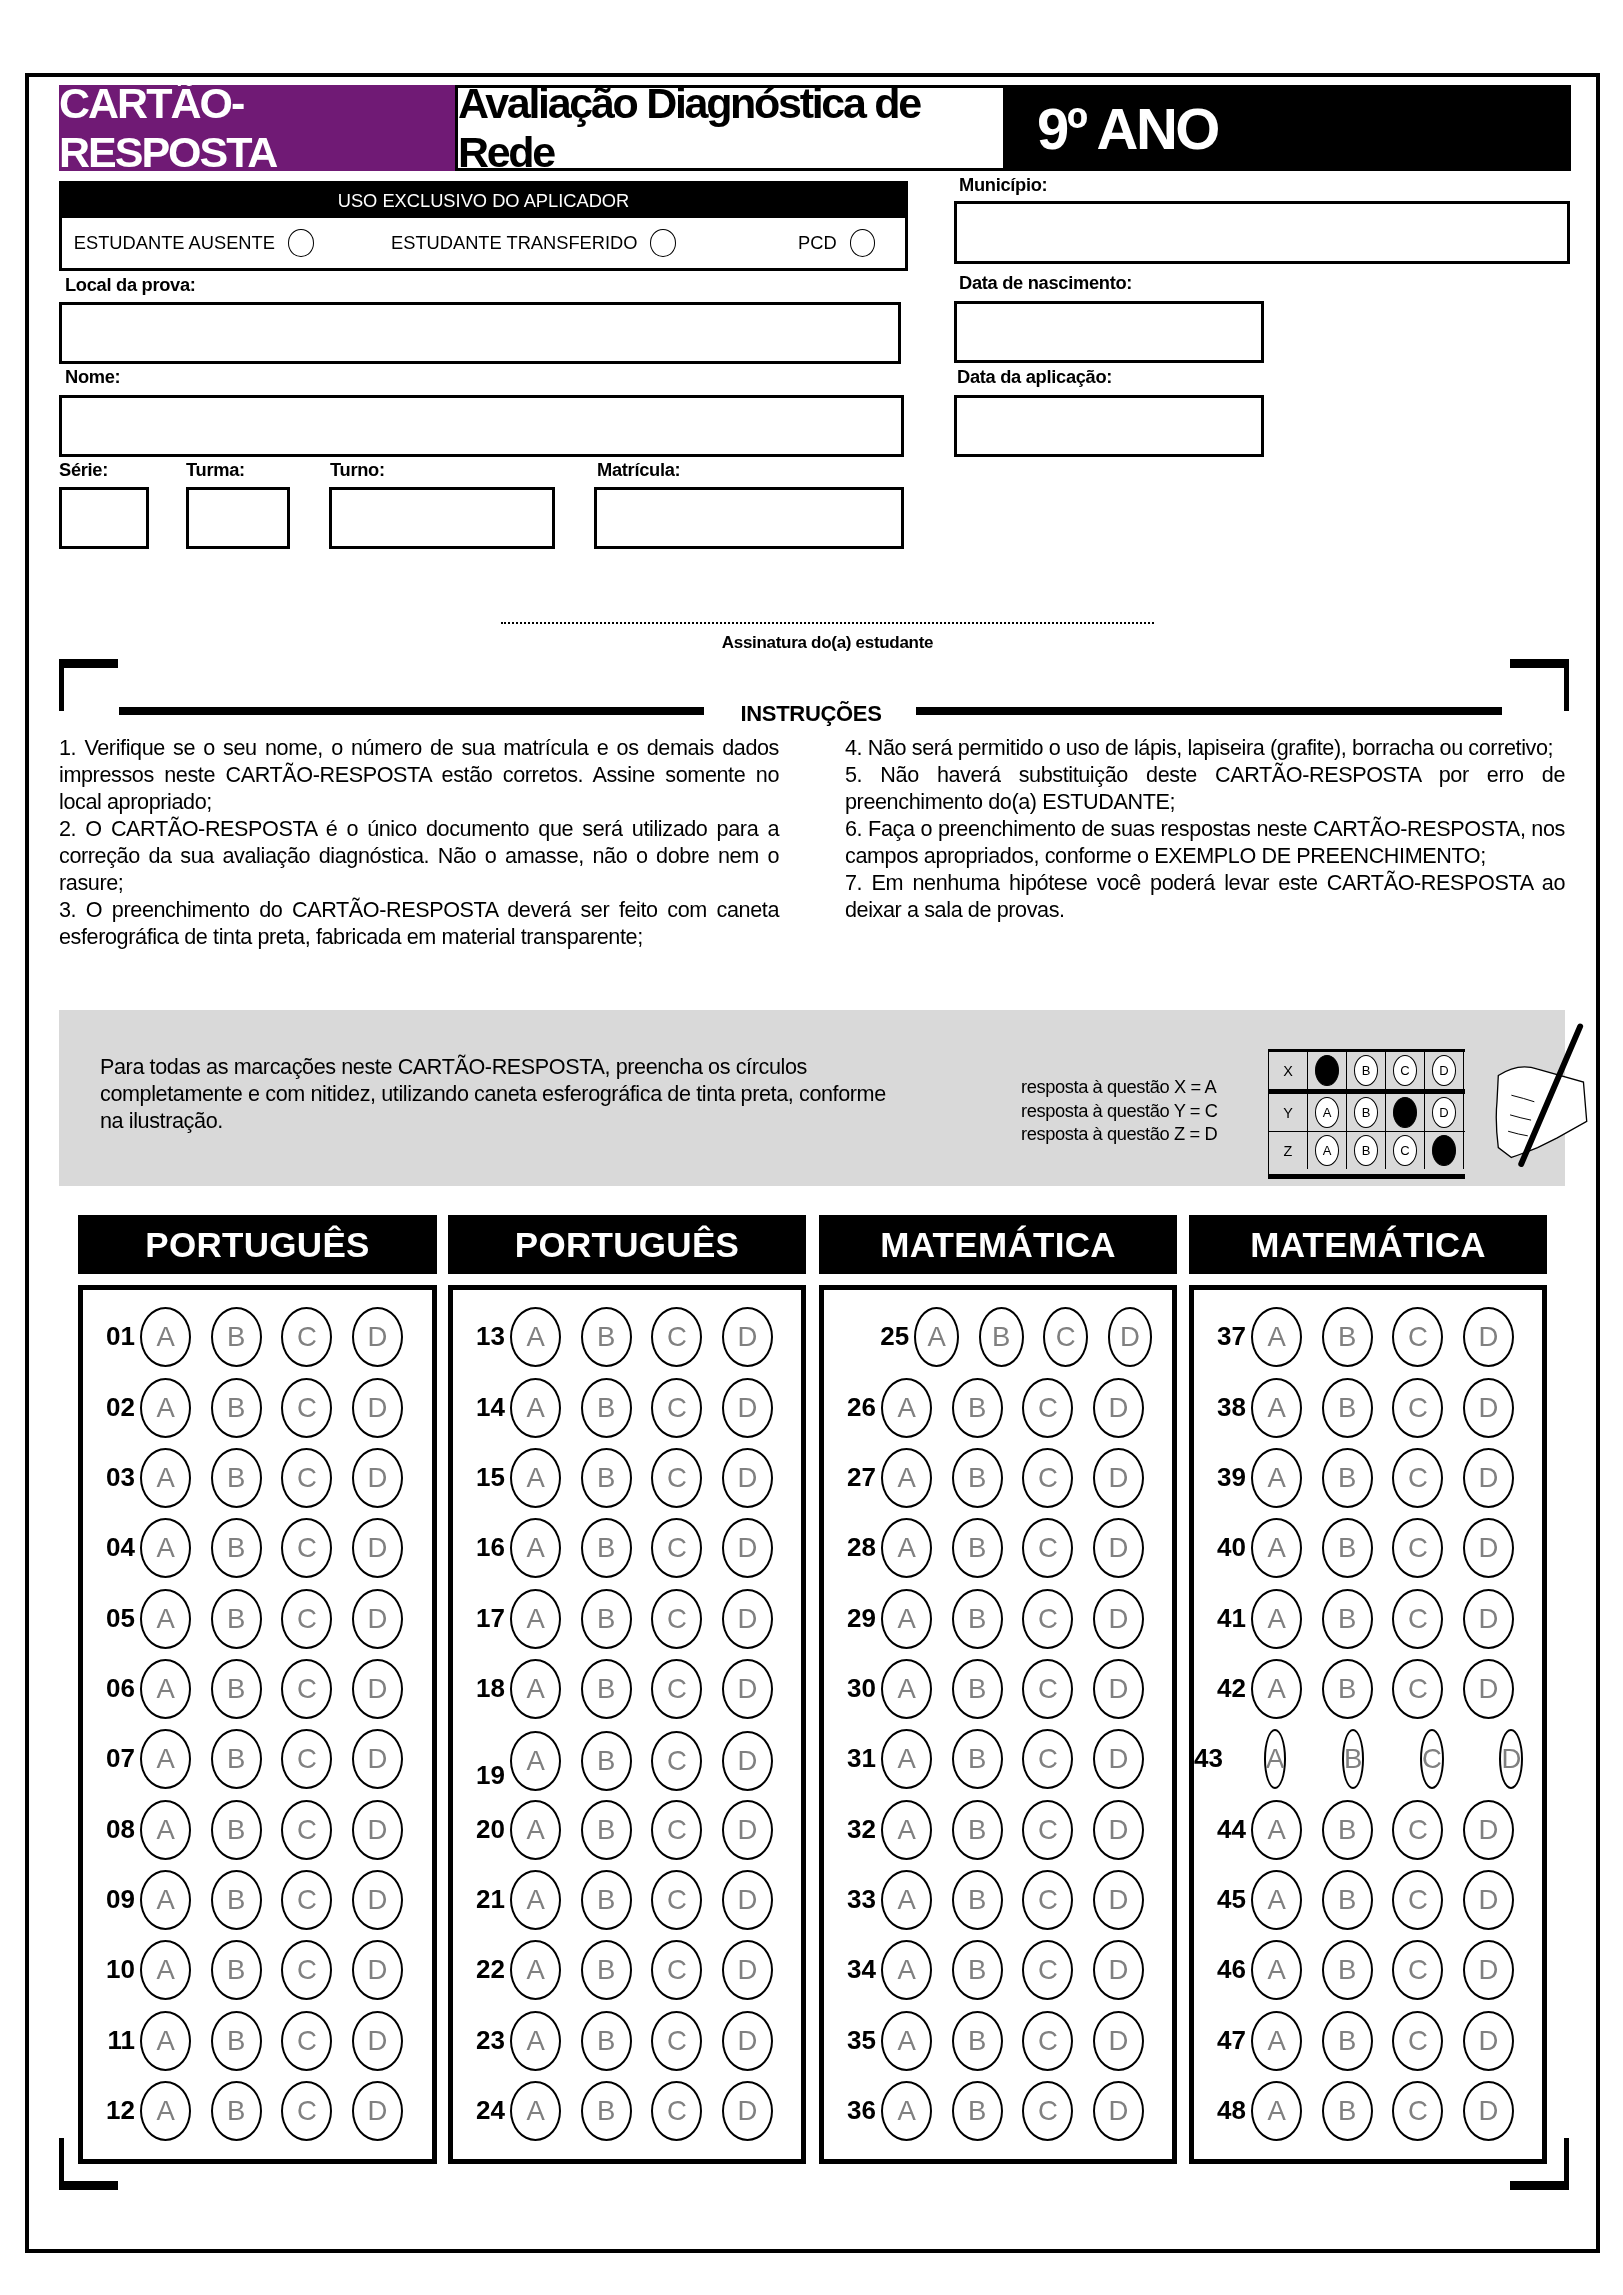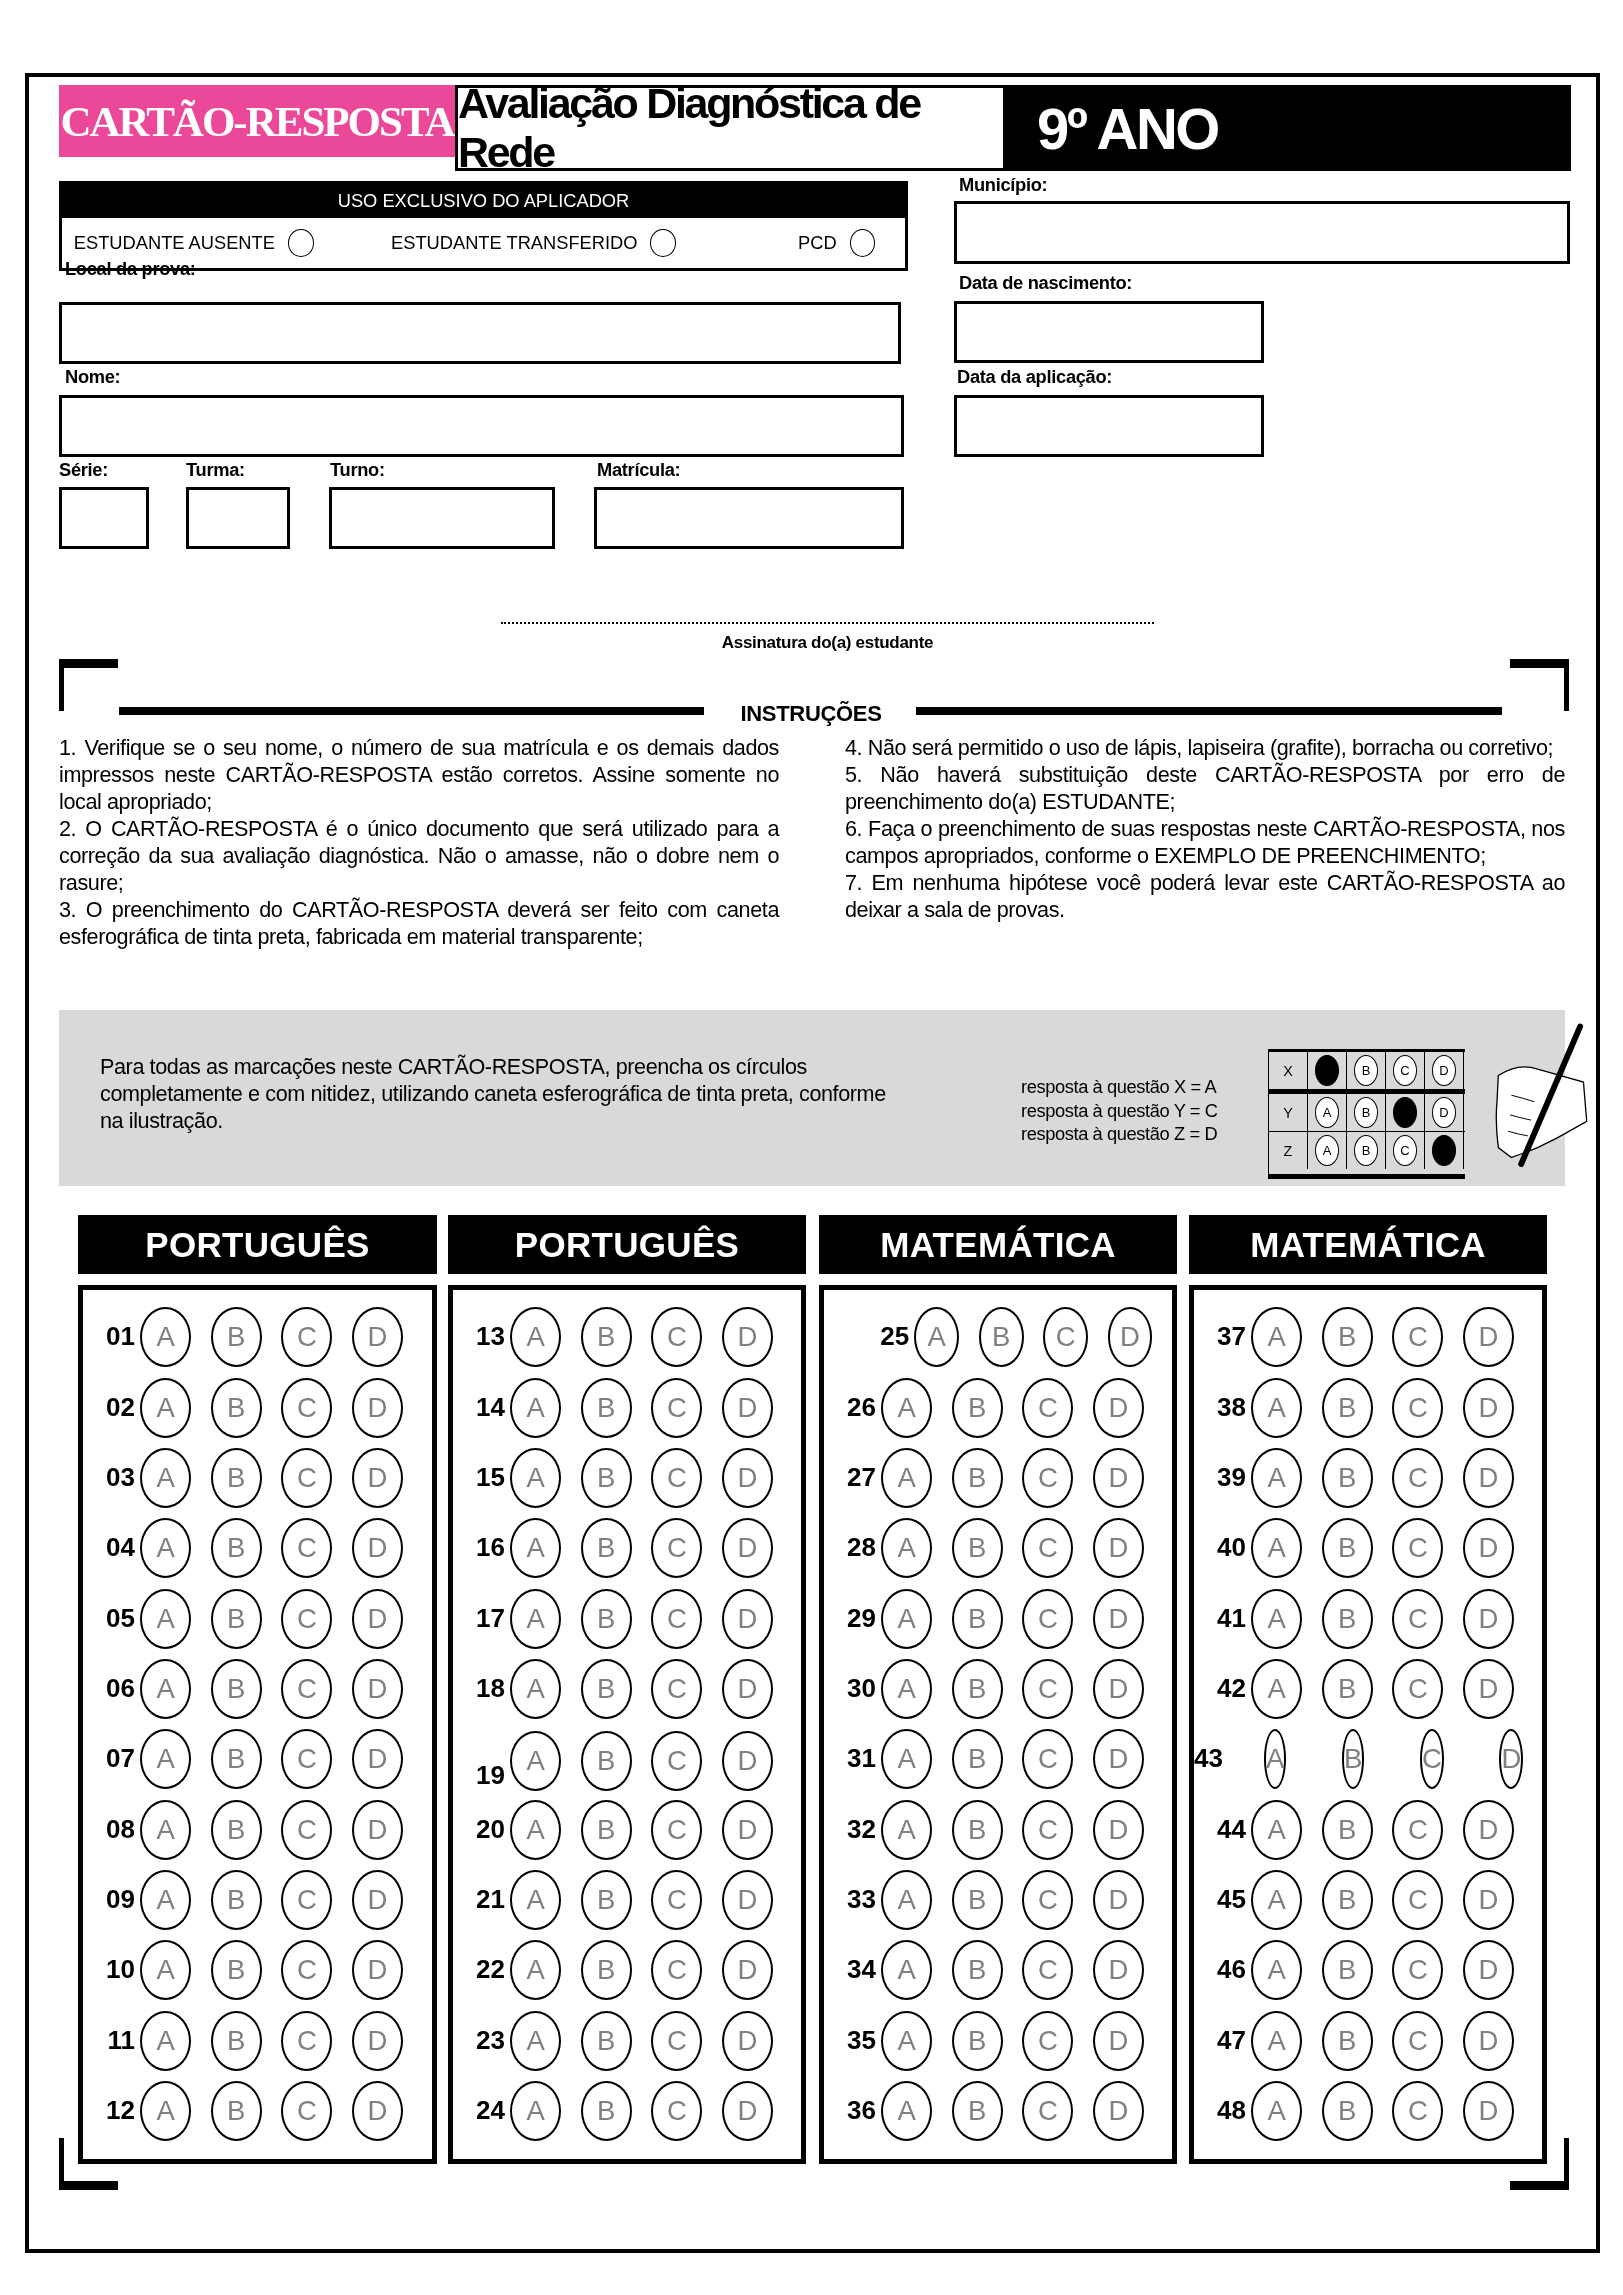--- a/index.html
+++ b/index.html
@@ -1,23 +1,23 @@
 <!DOCTYPE html>
 <html style="font-size:10.5px"><head>
 <meta charset="utf-8">
 <style>
   html, body { margin:0; padding:0; background:#fff; }
   body { width:1623px; height:2295px; position:relative; overflow:hidden;
          font-family:"Liberation Sans", "DejaVu Sans", sans-serif; color:#000; }
   .abs { position:absolute; box-sizing:border-box; }
   .outer { left:25px; top:73px; width:1575px; height:2180px; border:4.6px solid #000; }
   
-  .hdr-left { left:59px; top:85px; width:396px; height:72px; background:#ec4899; color:#fff;
+  .hdr-left { left:59px; top:85px; width:396px; height:86px; background:#701a75; color:#fff;
               display:flex; align-items:center; justify-content:center;
-              font-family:Liberation Serif, serif; font-weight:bold; font-size:43px; letter-spacing:-2px; transform-origin:left; }
+              font-family:Liberation Sans, sans-serif; font-weight:bold; font-size:43px; letter-spacing:-2px; transform-origin:left; }
   .hdr-mid { left:455px; top:85px; width:551px; height:86px; background:#fff; border:3.9px solid #000;
              display:flex; align-items:center; justify-content:center; font-weight:bold; font-size:43px; letter-spacing:-2.3px; }
   .hdr-right { left:1006px; top:85px; width:565px; height:86px; background:#000; color:#fff;
                display:flex; align-items:center; padding-left:31px; font-weight:bold; font-size:58px; letter-spacing:-2.6px; }
   
   .apl { left:59px; top:181px; width:849px; height:90px; border:3.3px solid #000; }
   .apl-head { position:absolute; left:0; top:0; right:0; height:34px; background:#000; color:#fff;
               font-size:18.3px; display:flex; align-items:center; justify-content:center; }
   .apl-row { position:absolute; left:0; right:0; top:34px; bottom:0; display:flex; align-items:center; font-size:18.3px; }
   .apl-item { position:absolute; display:flex; align-items:center; gap:13px; }
@@ -85,21 +85,21 @@
 
 <div class="abs lbl" style="left:959px;top:174px;">Município:</div>
 <div class="abs box" style="left:954px;top:201px;width:616px;height:63px;"></div>
 
 <div class="abs lbl" style="left:959px;top:272px;">Data de nascimento:</div>
 <div class="abs box" style="left:954px;top:301px;width:310px;height:62px;"></div>
 
 <div class="abs lbl" style="left:957px;top:366px;">Data da aplicação:</div>
 <div class="abs box" style="left:954px;top:395px;width:310px;height:62px;"></div>
 
-<div class="abs lbl" style="left:65px;top:258px;">Local da prova:</div>
+<div class="abs lbl" style="left:65px;top:274px;">Local da prova:</div>
 <div class="abs box" style="left:59px;top:302px;width:842px;height:62px;"></div>
 
 <div class="abs lbl" style="left:65px;top:366px;">Nome:</div>
 <div class="abs box" style="left:59px;top:395px;width:845px;height:62px;"></div>
 
 <div class="abs lbl" style="left:59px;top:459px;">Série:</div>
 <div class="abs box" style="left:59px;top:487px;width:90px;height:62px;"></div>
 
 <div class="abs lbl" style="left:186px;top:459px;">Turma:</div>
 <div class="abs box" style="left:186px;top:487px;width:104px;height:62px;"></div>

